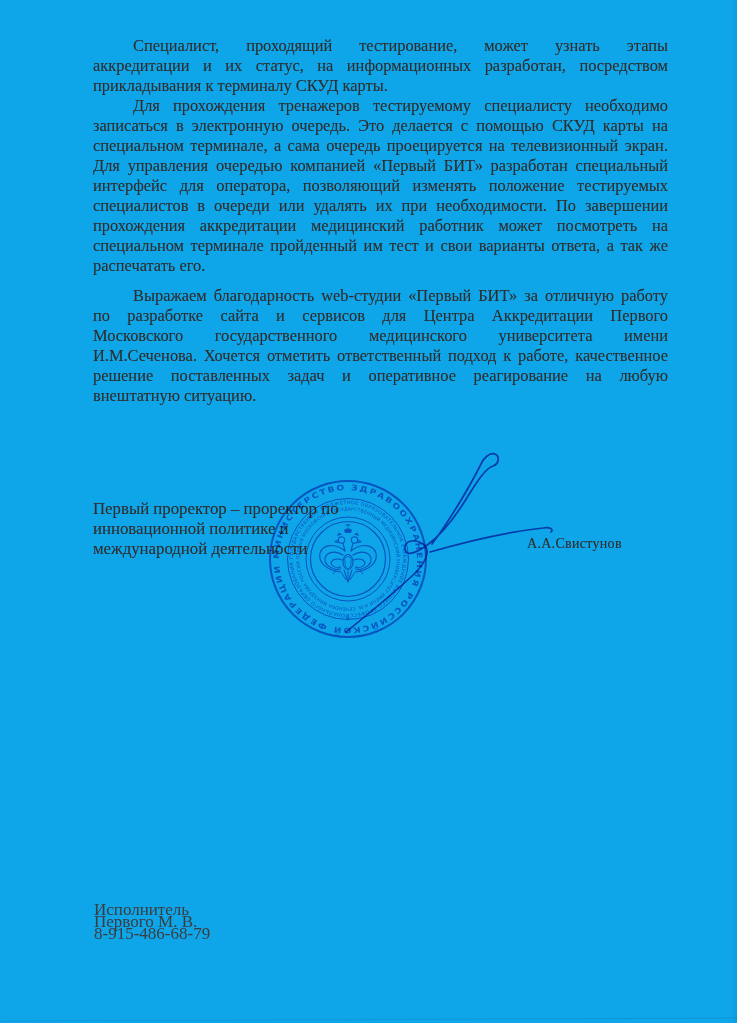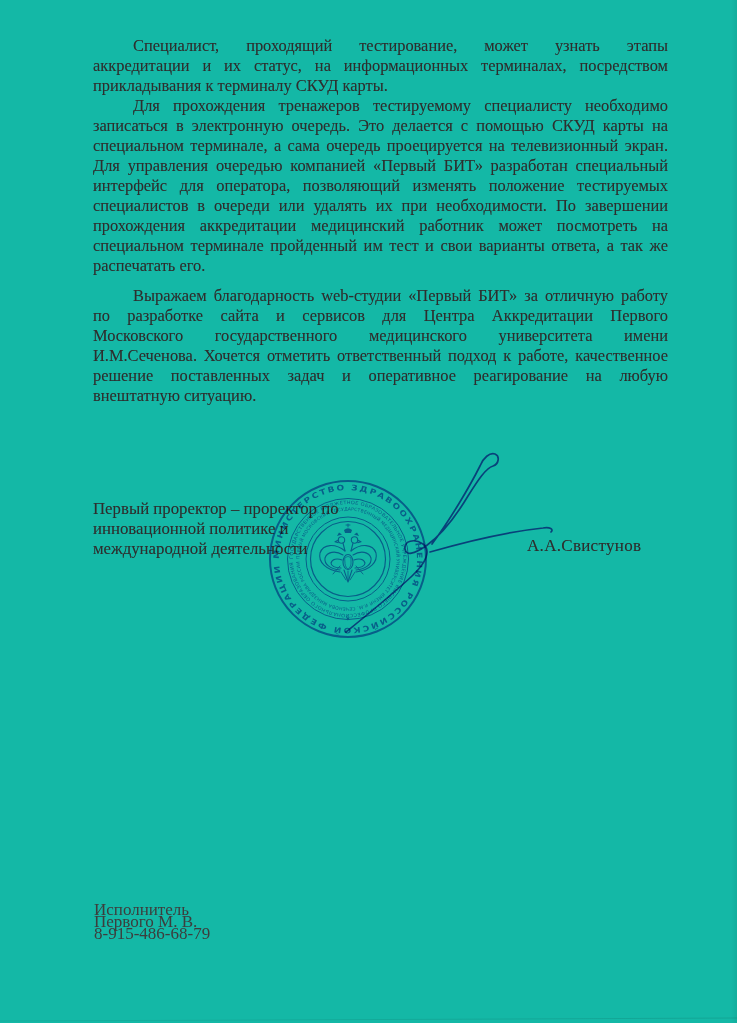--- a/index.html
+++ b/index.html
@@ -1,18 +1,18 @@
 <!DOCTYPE html>
 <html><head>
 <meta charset="utf-8">
 <style>
   html,body { margin:0; padding:0; background:#ffffff; }
   .page {
     position:relative; width:737px; height:1023px; overflow:hidden;
-    background:#14b8a6;
+    background:#0ea5e9;
     font-family:"Liberation Serif", serif;
     color:#2e2e2e;
   }
   
   .doc-body {
     position:absolute; left:93px; top:36px; width:575px;
     font-size:16.4px; line-height:20px;
     text-shadow:0 0 .6px rgba(50,50,50,.35);
   }
   .para .line { text-align:justify; text-align-last:justify; white-space:normal; }
@@ -22,21 +22,21 @@
 
   
   .sig-title {
     position:absolute; left:93px; top:499px; width:300px;
     font-size:16.8px; line-height:20px;
     text-shadow:0 0 .6px rgba(50,50,50,.35);
   }
   .sig-title .line { text-align:left; }
   .sig-name {
     position:absolute; left:527px; top:536px;
-    font-size:17px; letter-spacing:.3px;
+    font-size:14px; letter-spacing:.3px;
     text-shadow:0 0 .6px rgba(50,50,50,.35);
   }
 
   
   .executor {
     position:absolute; left:94px; top:904px;
     font-size:17px; line-height:12px; color:#3d3d3d;
   }
 
   
@@ -68,21 +68,21 @@
   }
 </style>
 </head>
 <body>
 
 <div class="page">
 
   <div class="doc-body">
     <div class="para para-1">
         <div class="line first">Специалист, проходящий тестирование, может узнать этапы</div>
-        <div class="line">аккредитации и их статус, на информационных терминалах, посредством</div>
+        <div class="line">аккредитации и их статус, на информационных разработан, посредством</div>
         <div class="line last">прикладывания к терминалу СКУД карты.</div>
       </div>
     <div class="para para-2">
         <div class="line first">Для прохождения тренажеров тестируемому специалисту необходимо</div>
         <div class="line">записаться в электронную очередь. Это делается с помощью СКУД карты на</div>
         <div class="line">специальном терминале, а сама очередь проецируется на телевизионный экран.</div>
         <div class="line">Для управления очередью компанией «Первый БИТ» разработан специальный</div>
         <div class="line">интерфейс для оператора, позволяющий изменять положение тестируемых</div>
         <div class="line">специалистов в очереди или удалять их при необходимости. По завершении</div>
         <div class="line">прохождения аккредитации медицинский работник может посмотреть на</div>

